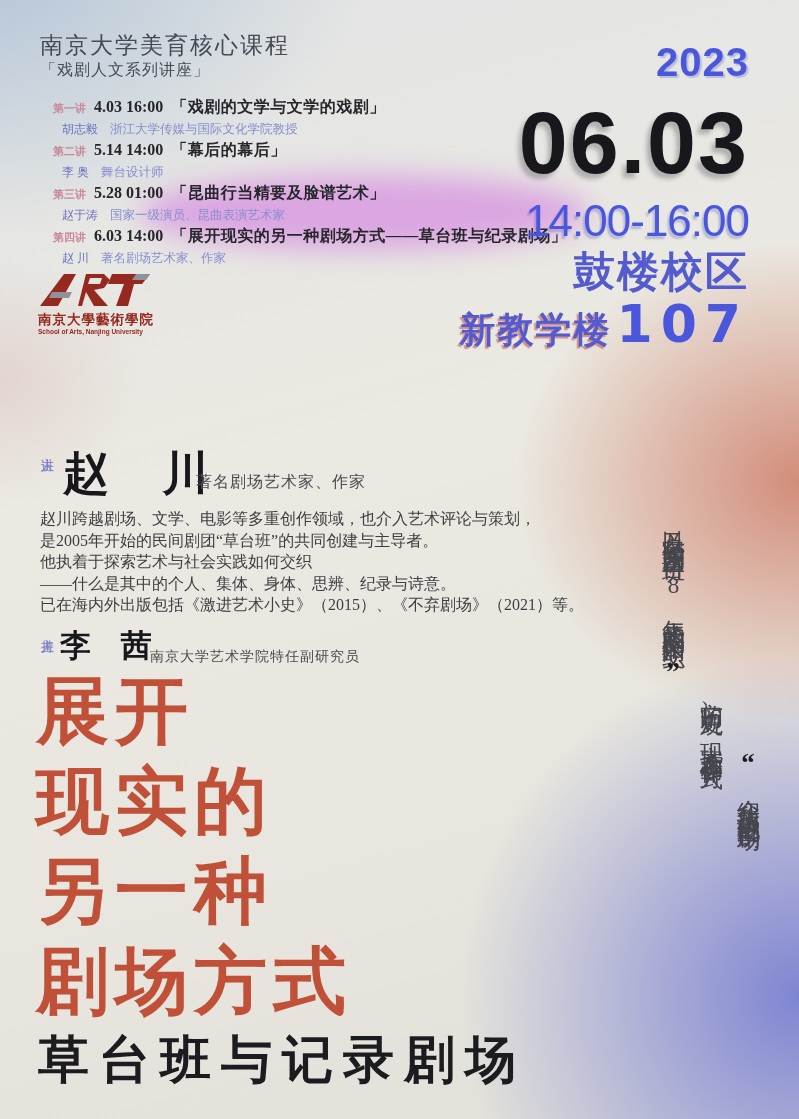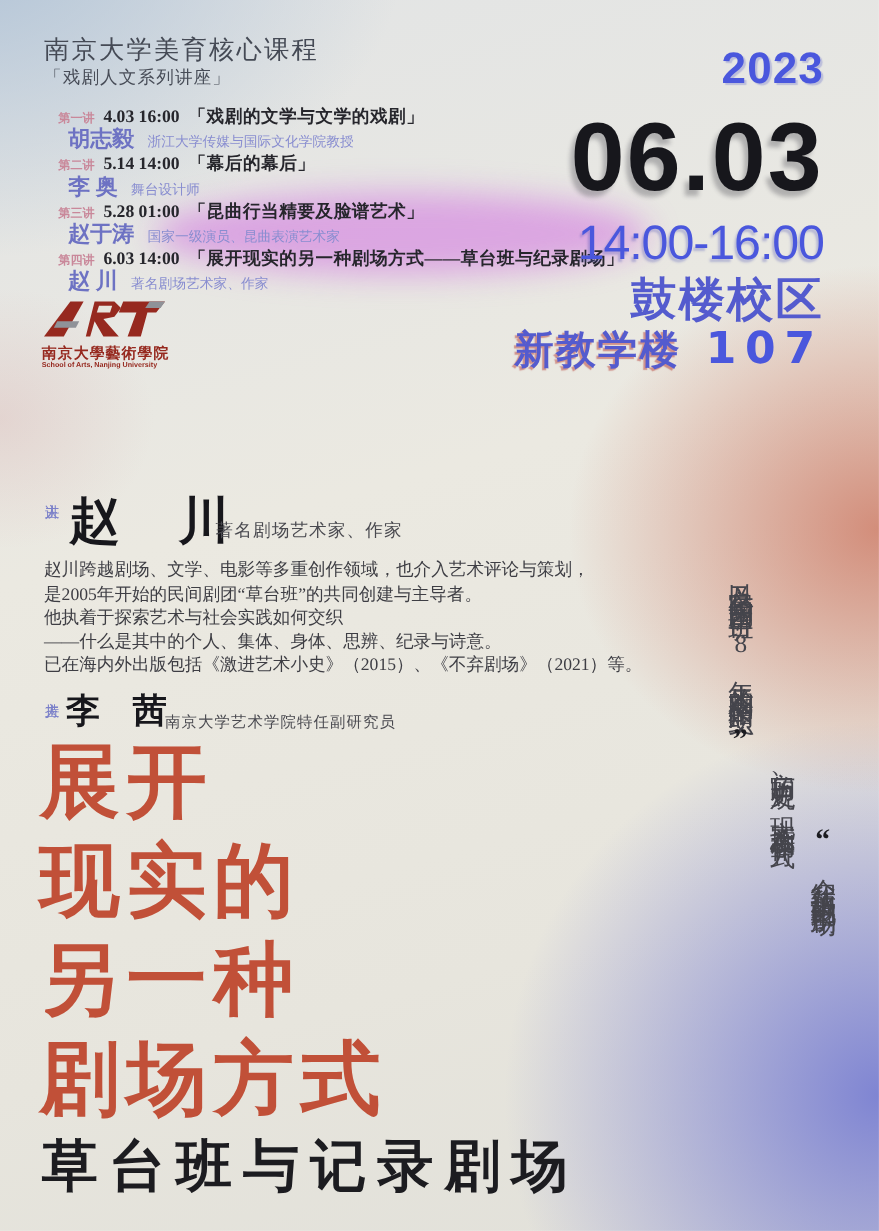--- a/index.html
+++ b/index.html
@@ -24,38 +24,38 @@
     background:rgba(203,86,224,0.45);filter:blur(14px);}
 
   
   .lectures{left:40px;top:96px;}
   .lec{margin-bottom:1px;}
   .lec-row{line-height:21px;height:21px;white-space:nowrap;}
   .lec-label{font-size:11px;color:#c9889a;margin-right:4px;font-weight:bold;margin-left:13px;}
   .lec-dt{font-size:16px;font-weight:bold;color:#26262c;margin-right:4px;}
   .lec-title{font-size:16px;font-weight:bold;color:#26262c;letter-spacing:0.5px;}
   .lec-row2{padding-left:22px;}
-  .lec-speaker{font-size:20px;font-weight:bold;color:#6d72c3;}
+  .lec-speaker{font-size:12px;font-weight:normal;color:#6d72c3;}
   .lec-aff{font-size:12.5px;color:#888dd0;margin-left:8px;}
 
   
   .ev{right:50px;text-align:right;font-family:"Liberation Sans","DejaVu Sans",sans-serif;}
   .ev-year{top:40px;font-size:40px;font-weight:900;color:#4a57dd;letter-spacing:1px;
     text-shadow:2px 2px 1px rgba(90,95,200,0.30);}
   .ev-date{top:92px;font-size:88px;font-weight:900;color:#17171c;letter-spacing:2px;
     text-shadow:-4px 5px 4px rgba(50,50,60,0.30);}
   .ev-time{top:196px;font-size:44px;font-weight:400;color:#4a57dd;letter-spacing:-1px;
     text-shadow:-2px 3px 2px rgba(70,75,180,0.30);}
   .ev-campus{top:244px;font-size:42px;font-weight:bold;color:#545bce;
     font-family:"Liberation Serif","DejaVu Serif",serif;letter-spacing:2px;}
   .ev-building{top:294px;font-size:36px;font-weight:bold;color:#545bce;
     font-family:"Liberation Serif","DejaVu Serif",serif;letter-spacing:2px;}
   .ev-building .cn{text-shadow:-2px 2px 1px rgba(185,72,66,0.55);}
-  .ev-room{font-family:"DejaVu Sans","Liberation Sans",sans-serif;font-size:40px;font-weight:900;
-    color:#4a57dd;letter-spacing:8px;margin-left:22px;text-shadow:none;text-align:right;}
+  .ev-room{font-family:"DejaVu Sans","Liberation Sans",sans-serif;font-size:52px;font-weight:900;
+    color:#4a57dd;letter-spacing:8px;margin-left:5px;text-shadow:none;text-align:right;}
 
   
   .logo{left:38px;top:272px;color:#96291f;}
   .logo-cn{font-size:13.5px;font-weight:bold;letter-spacing:1px;line-height:15px;}
   .logo-en{font-size:6.5px;font-weight:bold;font-family:"Liberation Sans",sans-serif;line-height:9px;}
 
   
   .vrole{writing-mode:vertical-rl;text-orientation:upright;font-size:13px;color:#7b80c9;
     letter-spacing:1px;line-height:14px;}
   .role1{left:40px;top:447px;}

